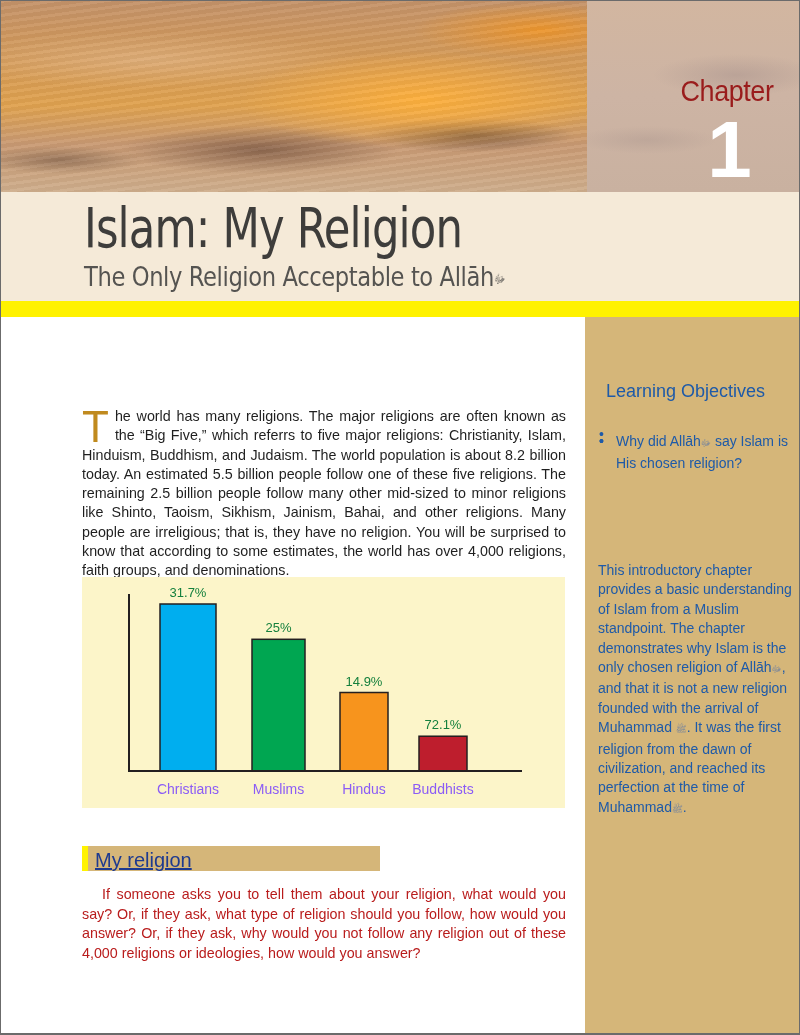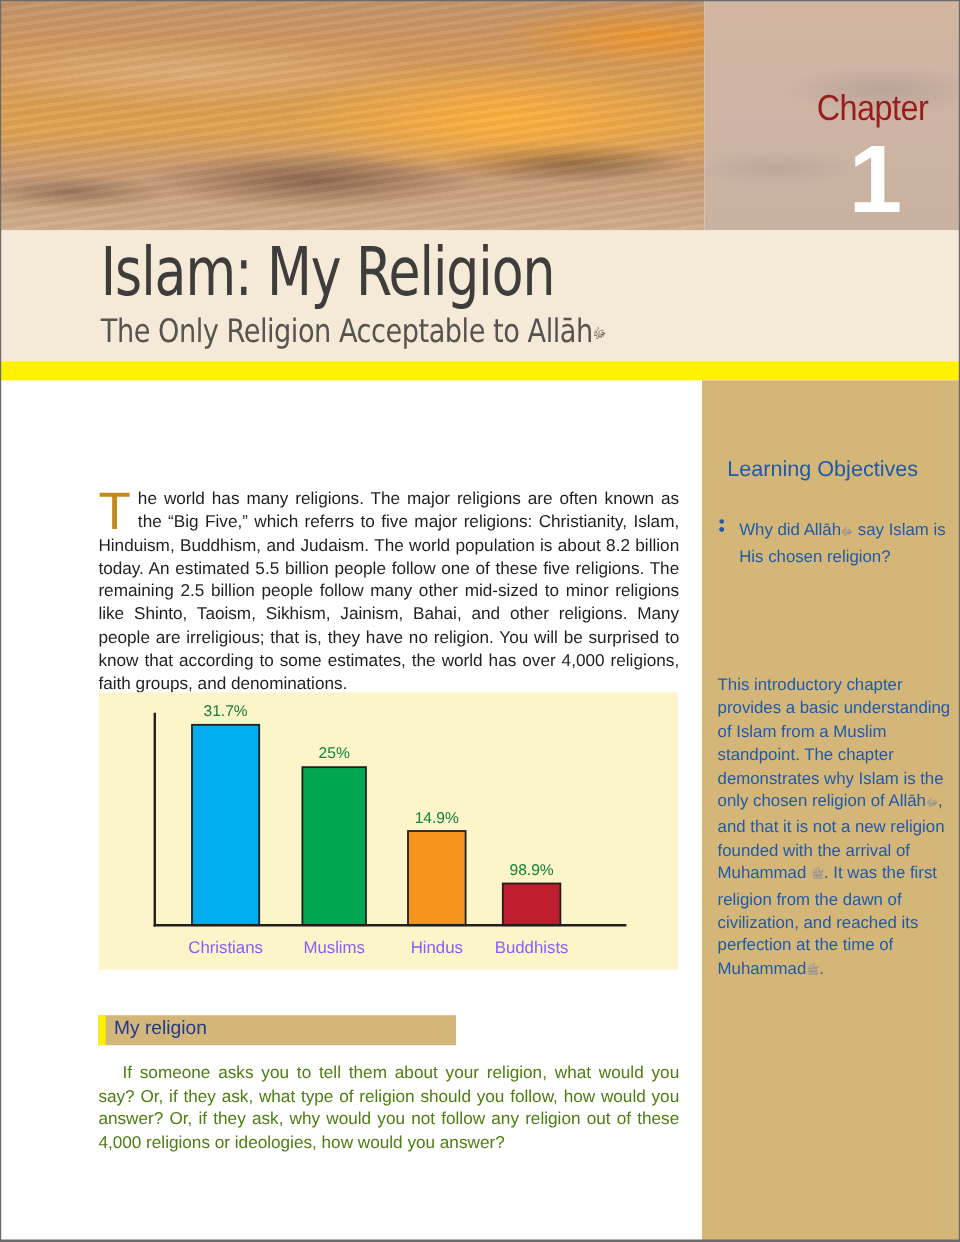--- a/index.html
+++ b/index.html
@@ -109,26 +109,27 @@
   .cat-label {
     position:absolute; font-size:14px; color:#8b5cf6; text-align:center; width:100px;
     font-family:"Liberation Sans", sans-serif;
   }
   
   .section-head {
     position:absolute; left:82px; top:846px; width:298px; height:25px; background:#d5b679;
   }
   .section-head .strip { position:absolute; left:0; top:0; width:6px; height:25px; background:#fff200; }
   .section-head .label {
-    position:absolute; left:13px; top:3px; font-size:16px; color:#1e3a8f;
+    position:absolute; left:13px; top:3px; font-size:20px; color:#1e3a8f;
     font-family:"Liberation Sans", sans-serif;
+    text-decoration:underline;
   }
   .body-para-2 {
     position:absolute; left:82px; top:885px; width:484px; font-size:14.3px; line-height:19.6px;
-    color:#4d7c0f; text-align:justify; text-indent:20px; font-family:"Liberation Sans", sans-serif;
+    color:#b91c1c; text-align:justify; text-indent:20px; font-family:"Liberation Sans", sans-serif;
   }
 </style>
 </head>
 <body>
 
 <div class="hero"></div>
 <div class="chapter-panel">
   <div class="chapter-label">Chapter</div>
   <div class="chapter-number">1</div>
 </div>
@@ -167,21 +168,21 @@
     <line x1="47" y1="17" x2="47" y2="195" stroke="#231f20" stroke-width="2"></line>
     <line x1="46" y1="194" x2="440" y2="194" stroke="#231f20" stroke-width="2"></line>
   </svg>
   <div id="bar-labels">
       <div class="bar-label" style="left: 66px; top: 8px;">31.7%</div>
       <div class="cat-label" style="left: 56px; top: 204px;">Christians</div>
       <div class="bar-label" style="left: 156.5px; top: 43.2965px;">25%</div>
       <div class="cat-label" style="left: 146.5px; top: 204px;">Muslims</div>
       <div class="bar-label" style="left: 242px; top: 96.5047px;">14.9%</div>
       <div class="cat-label" style="left: 232px; top: 204px;">Hindus</div>
-      <div class="bar-label" style="left: 321px; top: 140.23px;">98.9%</div>
+      <div class="bar-label" style="left: 321px; top: 140.23px;">72.1%</div>
       <div class="cat-label" style="left: 311px; top: 204px;">Buddhists</div>
     </div>
 </div>
 
 <div class="section-head">
   <div class="strip"></div>
   <div class="label">My religion</div>
 </div>
 <div class="body-para-2">If someone asks you to tell them about your religion, what would you say? Or, if they ask, what type of religion should you follow, how would you answer? Or, if they ask, why would you not follow any religion out of these 4,000 religions or ideologies, how would you answer?</div>
 

